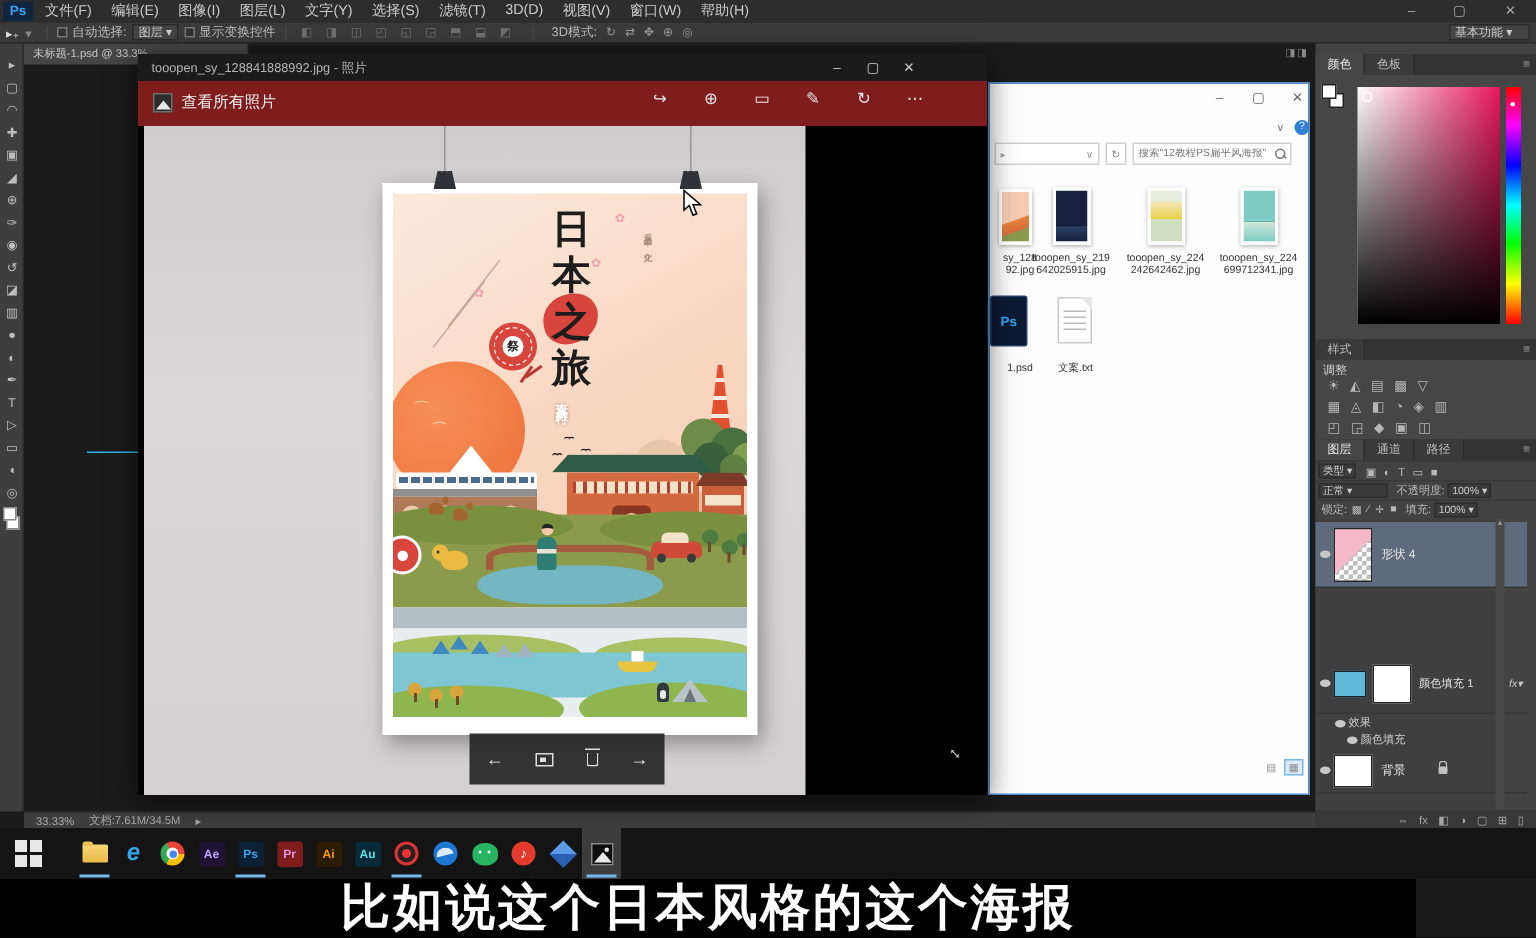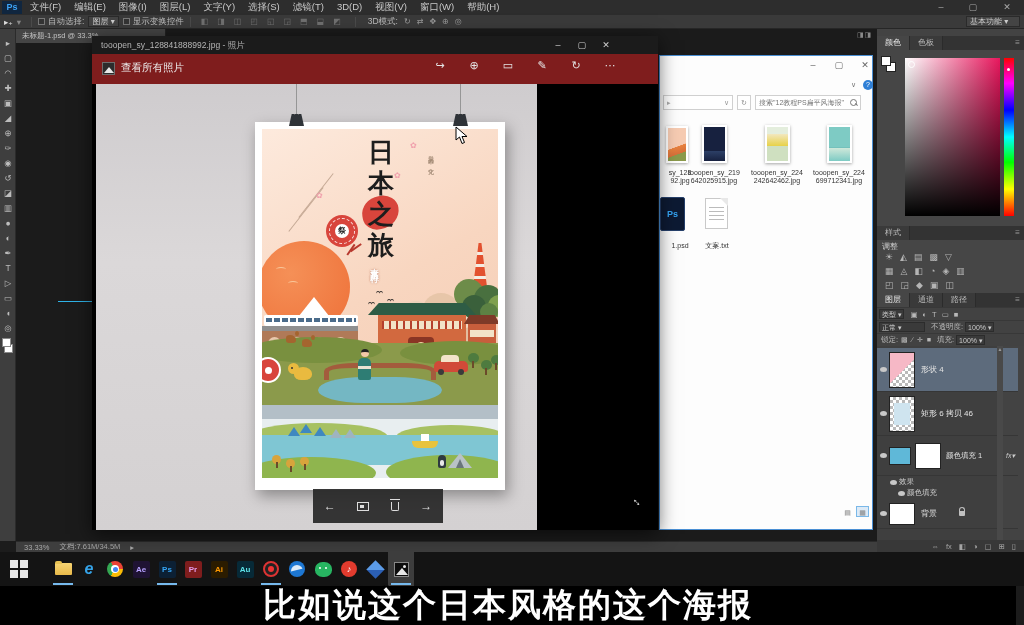--- a/index.html
+++ b/index.html
@@ -195,21 +195,21 @@
 .ico-record::before{content:"";position:absolute;left:3px;top:3px;width:6px;height:6px;background:#e33;border-radius:50%;}
 .ico-globe{width:16px;height:16px;border-radius:50%;background:#1d77d3;position:relative;overflow:hidden;}
 .ico-globe::before{content:"";position:absolute;left:2px;top:4px;width:12px;height:12px;border-radius:50%;background:#fff;opacity:.85;clip-path:polygon(0 0,100% 0,100% 30%,0 55%);}
 .ico-wechat{width:17px;height:15px;border-radius:45%;background:#27b561;position:relative;}
 .ico-wechat::before{content:"";position:absolute;left:4px;top:5px;width:2.5px;height:2.5px;background:#fff;border-radius:50%;box-shadow:6px 0 0 #fff;}
 .ico-redapp{width:16px;height:16px;border-radius:50%;background:#e23b2e;color:#fff;font-size:9px;display:flex;align-items:center;justify-content:center;}
 .ico-bluebox{width:13px;height:13px;background:linear-gradient(135deg,#5b9be8 50%,#2b5fb4 50%);transform:rotate(45deg);}
 .ico-photos{width:15px;height:15px;background:#0d0d0d;border:1px solid #888;position:relative;overflow:hidden;}
 .ico-photos::before{content:"";position:absolute;left:1px;bottom:1px;border-left:6px solid transparent;border-right:6px solid transparent;border-bottom:7px solid #e8e8e8;}
 .ico-photos::after{content:"";position:absolute;right:2px;top:2px;width:3px;height:3px;border-radius:50%;background:#e8e8e8;}
-#caption-bar{left:0;top:586px;width:1016px;height:39px;background:#000;display:flex;align-items:center;justify-content:center;z-index:30;}
+#caption-bar{left:0;top:586px;width:944px;height:39px;background:#000;display:flex;align-items:center;justify-content:center;z-index:30;}
 #caption{font-size:33px;font-weight:bold;color:#fff;letter-spacing:2px;text-shadow:2px 2px 0 #000,-2px 2px 0 #000,2px -2px 0 #000,-2px -2px 0 #000,0 0 4px #000;}
 #cursor{position:absolute;left:455px;top:126px;z-index:50;}
 </style>
 </head>
 <body>
 
 <div id="screen">
 
   <div class="abs" id="ps-menubar">
     <div id="ps-logo">Ps</div>
@@ -381,27 +381,20 @@
       <span style="margin-left:6px;">填充:</span>
       <span class="pbox"><span>100%</span> ▾</span>
     </div>
     <div class="abs" id="layers-list">
       <div class="layer-row sel" style="top:2px;height:44px;">
         <span class="eye"></span>
         <span class="lthumb checker">
             <i style="position:absolute;inset:0;background:linear-gradient(135deg,#f6b8c6 52%,rgba(0,0,0,0) 52%);"></i>
           </span>
         <span class="lname">形状 4</span>
-      </div>
-      <div class="layer-row" style="top:46px;height:44px;">
-        <span class="eye"></span>
-        <span class="lthumb checker">
-            <i style="position:absolute;left:4px;top:6px;right:4px;bottom:6px;background:#cfe4ef;"></i>
-          </span>
-        <span class="lname">矩形 6 拷贝 46</span>
       </div>
       <div class="layer-row" style="top:90px;height:40px;">
         <span class="eye"></span>
         <span style="width:22px;height:18px;background:#5fb8d8;border:1px solid #222;margin-right:4px;"></span>
         <span style="width:26px;height:26px;background:#fff;border:1px solid #222;margin-right:5px;"></span>
         <span class="lname" style="font-size:7.5px;">颜色填充 1</span>
         <span class="fxbadge">fx▾</span>
       </div>
       <div class="effline" style="top:131px;left:10px;">
         <span class="eye"></span>

